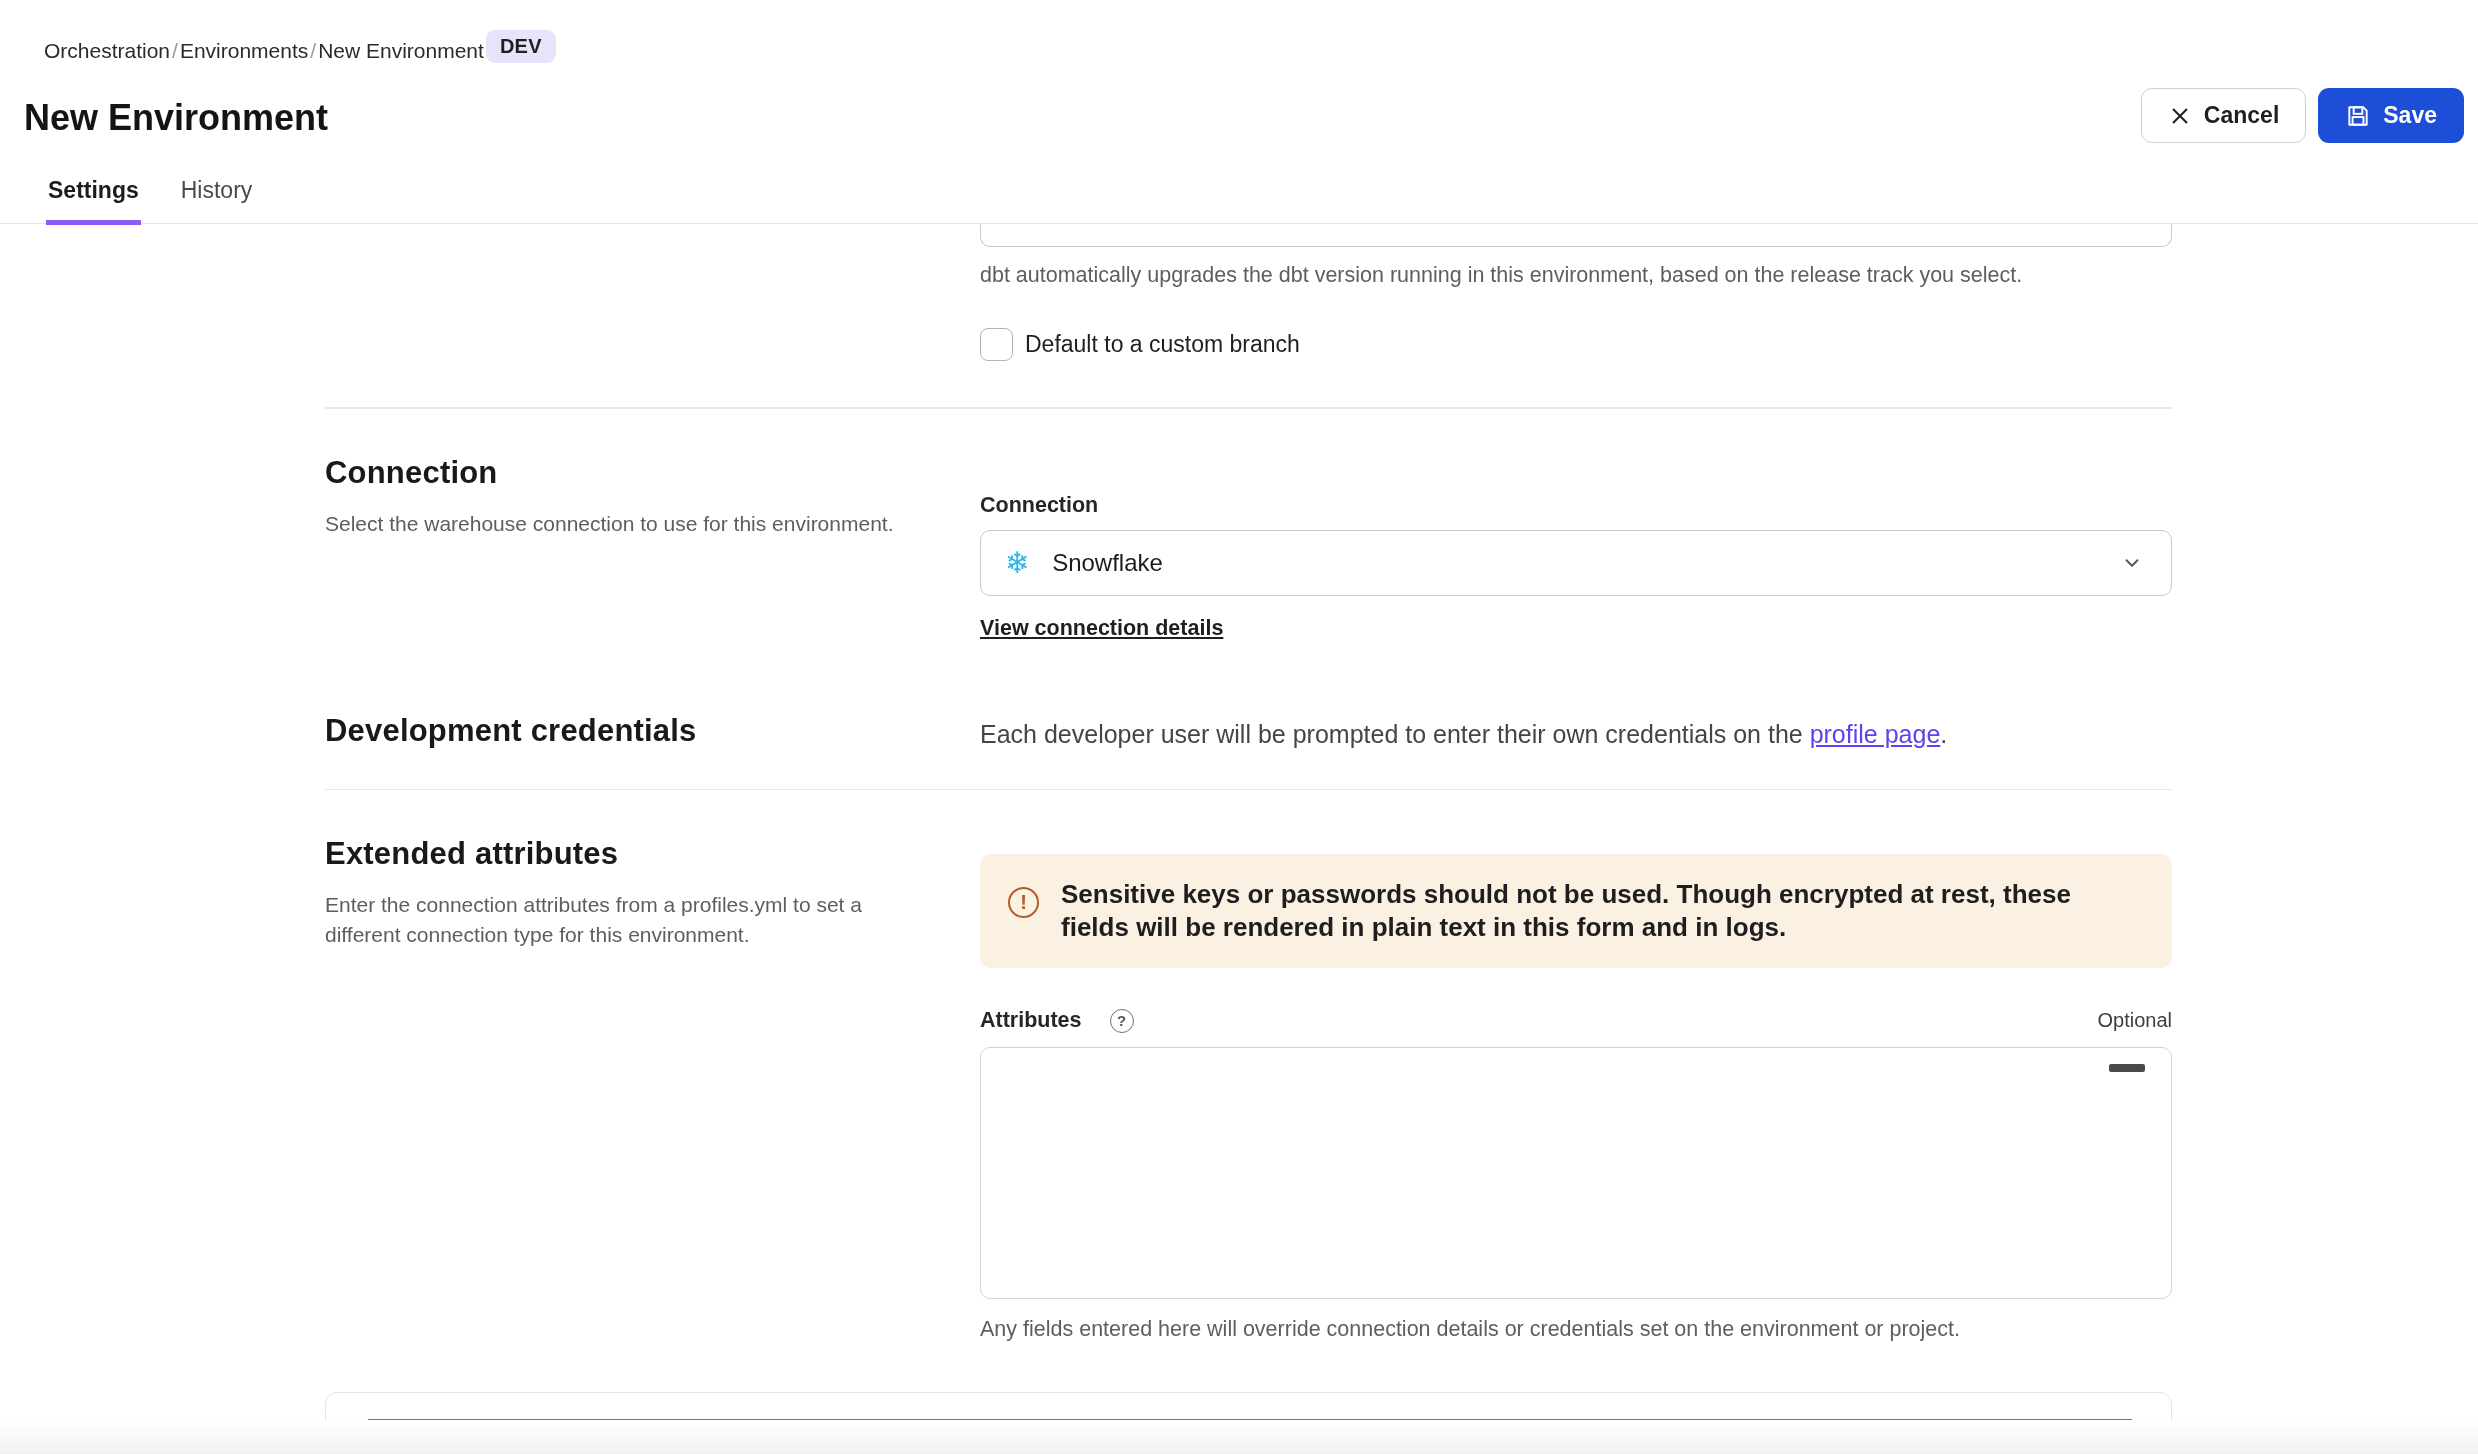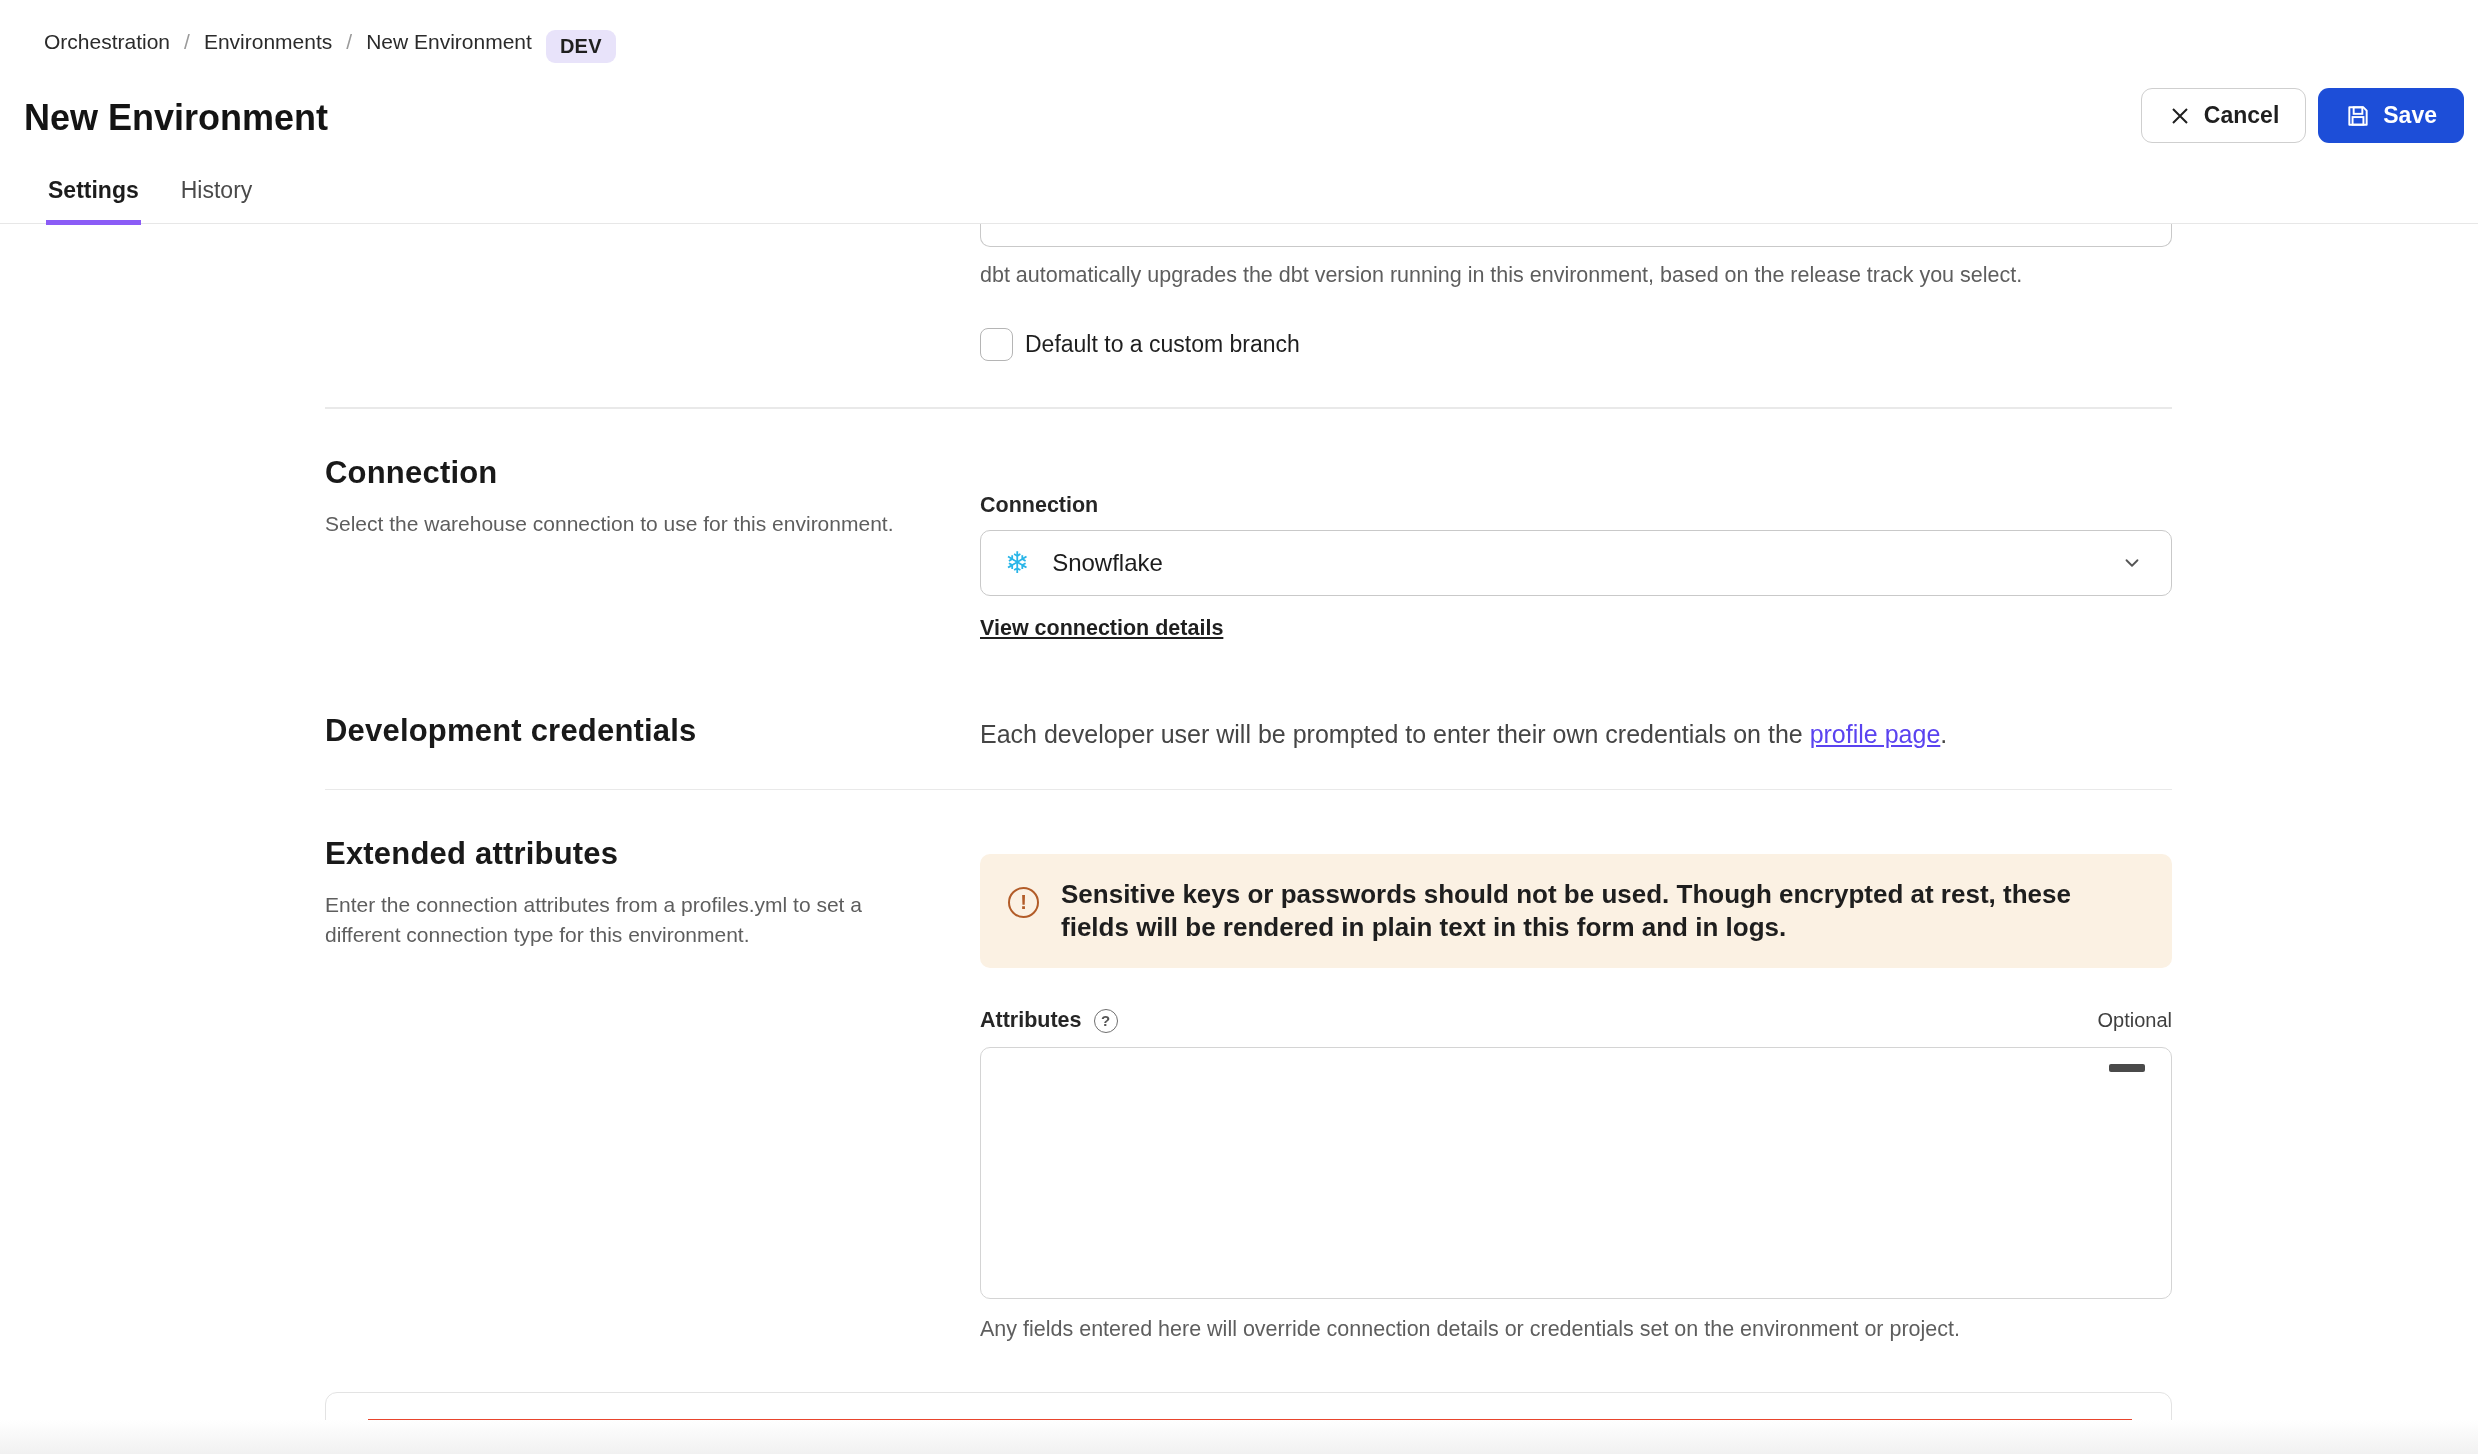--- a/index.html
+++ b/index.html
@@ -2,21 +2,21 @@
 <html><head>
 <meta charset="utf-8">
 <style>
   * { box-sizing: border-box; margin: 0; padding: 0; }
   html,body { width: 2478px; height: 1454px; background:#ffffff;
     font-family: "Liberation Sans", "DejaVu Sans", sans-serif; color:#1f1f1f; }
   .app { position:relative; width:2478px; height:1454px; overflow:hidden; }
 
   
   .header { padding: 30px 0 0 44px; position:relative; }
-  .breadcrumb { display:flex; align-items:flex-start; gap:14px; font-size:21px; color:#2b2b2b; }
+  .breadcrumb { display:flex; align-items:flex-end; gap:2px; font-size:21px; color:#2b2b2b; }
   .crumb { cursor:pointer; }
   .crumb-sep { color:#9a9a9a; }
   .badge { background:#e8e3fa; color:#1f1f1f; font-size:20px; font-weight:700;
     padding:5px 14px; border-radius:9px; letter-spacing:.3px; }
   .page-title { margin:34px 0 0 -10px; padding-left:0; font-size:36px; font-weight:700; color:#141414; }
   .title-row { margin-top:34px; margin-left:-10px; }
   .actions { position:absolute; top:88px; right:14px; display:flex; gap:12px; }
   .btn { display:flex; align-items:center; gap:12px; height:55px; padding:0 26px;
     border-radius:11px; font-size:23px; font-weight:600; cursor:pointer; border:1.5px solid transparent; }
   .btn-cancel { background:#ffffff; border-color:#cfcfcf; color:#1f1f1f; }
@@ -65,21 +65,21 @@
 
   
   .row-extattr { padding-top:46px; }
   .warning-box { margin-top:18px; background:#fbf1e3; border-radius:10px;
     display:flex; gap:22px; padding:24px 28px; align-items:flex-start; }
   .warn-icon { flex:0 0 auto; width:31px; height:31px; border:2.5px solid #b25c28; border-radius:50%;
     color:#b25c28; font-weight:700; font-size:20px; display:flex; align-items:center;
     justify-content:center; margin-top:9px; }
   .warning-text { font-size:26px; font-weight:600; line-height:33px; color:#1e1e1e; }
   .attr-row { margin-top:40px; display:flex; align-items:center; }
-  .attr-label-wrap { display:flex; align-items:center; gap:12px; flex:1; }
+  .attr-label-wrap { display:flex; align-items:center; gap:28px; flex:1; }
   .help-icon { width:24px; height:24px; border:1.5px solid #6f6f6f; border-radius:50%;
     color:#555; font-size:15px; font-weight:700; display:flex; align-items:center;
     justify-content:center; cursor:pointer; }
   .optional { font-size:20px; color:#3f3f3f; }
   .attr-textarea { position:relative; margin-top:14px; height:252px; border:1.5px solid #d4d4d4;
     border-radius:10px; background:#fff; }
   .attr-textarea textarea { width:100%; height:100%; border:none; outline:none; resize:none;
     background:transparent; border-radius:10px; font-family:"Liberation Mono", monospace;
     font-size:21px; padding:18px 24px; }
   .collapse-dash { position:absolute; top:16px; right:26px; width:36px; height:8px;

